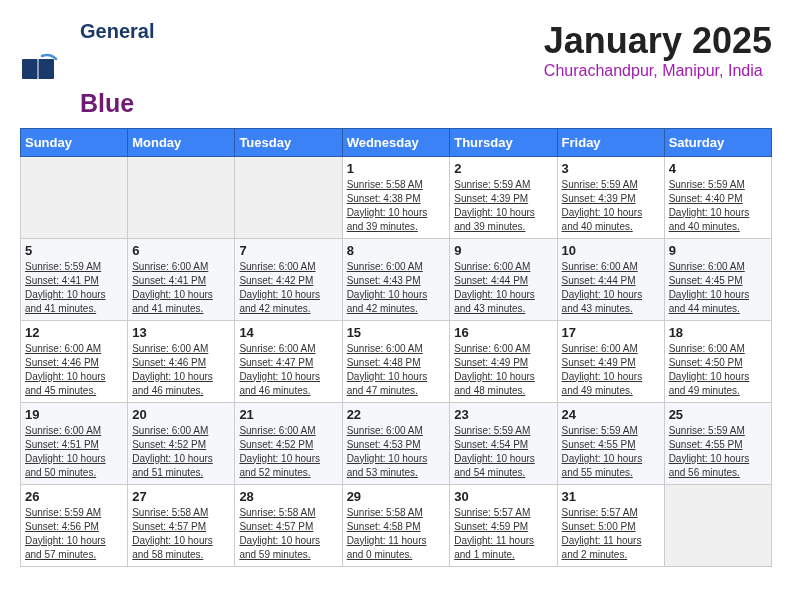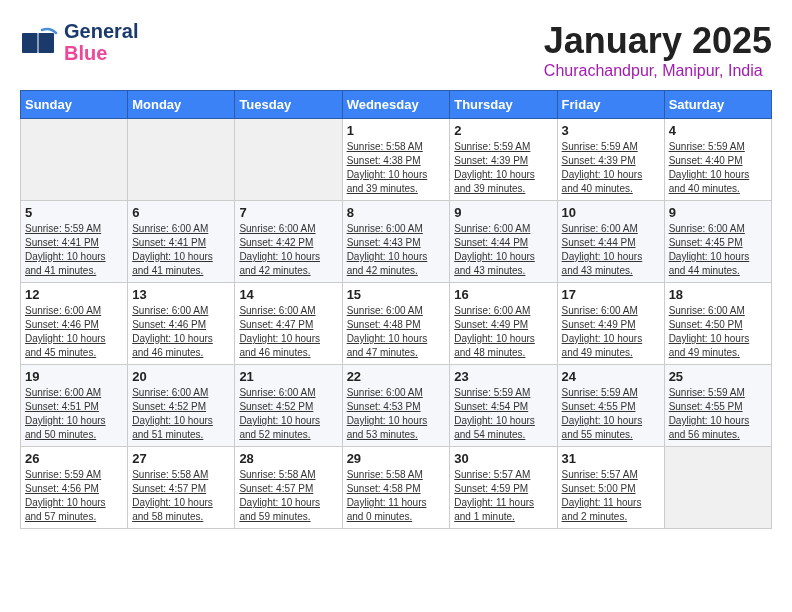--- a/index.html
+++ b/index.html
@@ -86,23 +86,23 @@
     <div class="logo-wrapper">
 
       <svg width="40" height="35" viewBox="0 0 40 35">
 
         <rect x="2" y="8" width="16" height="20" rx="1" fill="#1a3a6b"></rect>
         <rect x="18" y="8" width="16" height="20" rx="1" fill="#1a3a6b"></rect>
         <line x1="18" y1="8" x2="18" y2="28" stroke="#fff" stroke-width="1"></line>
 
         <path d="M22 5 Q30 2 36 8" stroke="#4a90d9" stroke-width="2.5" fill="none" stroke-linecap="round"></path>
       </svg>
-      <div style="display:flex;flex-direction:column;line-height:1.1;margin-left:4px;">
+      <div style="display:flex;flex-direction:column;line-height:1.1;margin-left:20px;gap:48px;">
         <span style="font-size:20px;font-weight:bold;color:#1a3a6b;">General</span>
-        <span style="font-size:20px;font-weight:bold;color:#ec4899;">Blue</span>
+        <span style="font-size:25px;font-weight:bold;color:#701a75;">Blue</span>
       </div>
     </div>
   </div>
   <div class="title-area">
     <div class="month-title">January 2025</div>
     <div class="location-title">Churachandpur, Manipur, India</div>
   </div>
 </div>
 
 <table class="calendar">

